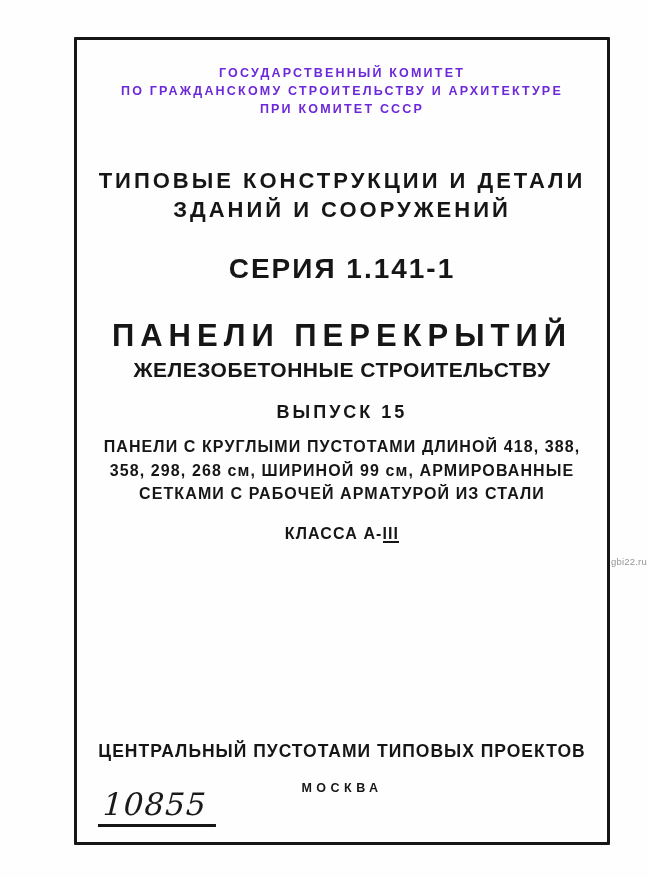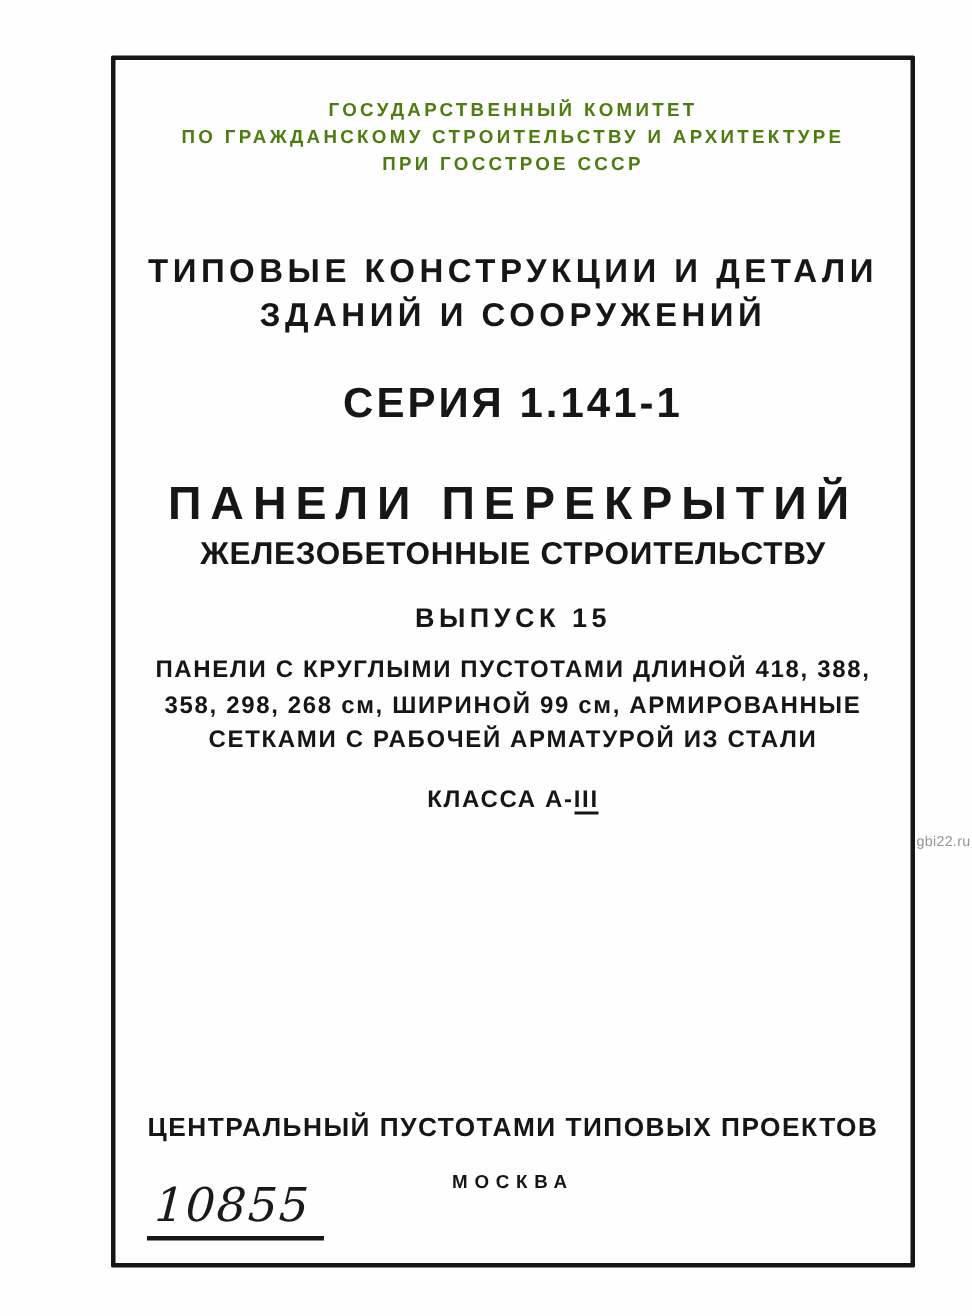--- a/index.html
+++ b/index.html
@@ -30,21 +30,21 @@
     width: 530px;
     text-align: center;
     font-weight: 700;
     white-space: nowrap;
   }
   .header-block {
     top: 64px;
     font-size: 12.5px;
     letter-spacing: 2.2px;
     line-height: 18px;
-    color: #4d7c0f;
+    color: #6d28d9;
   }
   .series-title-block {
     top: 166px;
     font-size: 22px;
     letter-spacing: 3px;
     line-height: 29px;
   }
   .series-number {
     top: 253px;
     font-size: 28px;
@@ -115,21 +115,21 @@
 </head>
 <body>
 
 <div class="page">
 
   <div class="frame"></div>
 
   <div class="tblock header-block">
     <div>ГОСУДАРСТВЕННЫЙ  КОМИТЕТ</div>
     <div>ПО ГРАЖДАНСКОМУ СТРОИТЕЛЬСТВУ И АРХИТЕКТУРЕ</div>
-    <div>ПРИ  ГОССТРОЕ  СССР</div>
+    <div>ПРИ  КОМИТЕТ  СССР</div>
   </div>
 
   <div class="tblock series-title-block">
     <div>ТИПОВЫЕ КОНСТРУКЦИИ И ДЕТАЛИ</div>
     <div>ЗДАНИЙ И СООРУЖЕНИЙ</div>
   </div>
 
   <div class="tblock series-number">СЕРИЯ 1.141-1</div>
 
   <div class="tblock main-title">ПАНЕЛИ ПЕРЕКРЫТИЙ</div>

